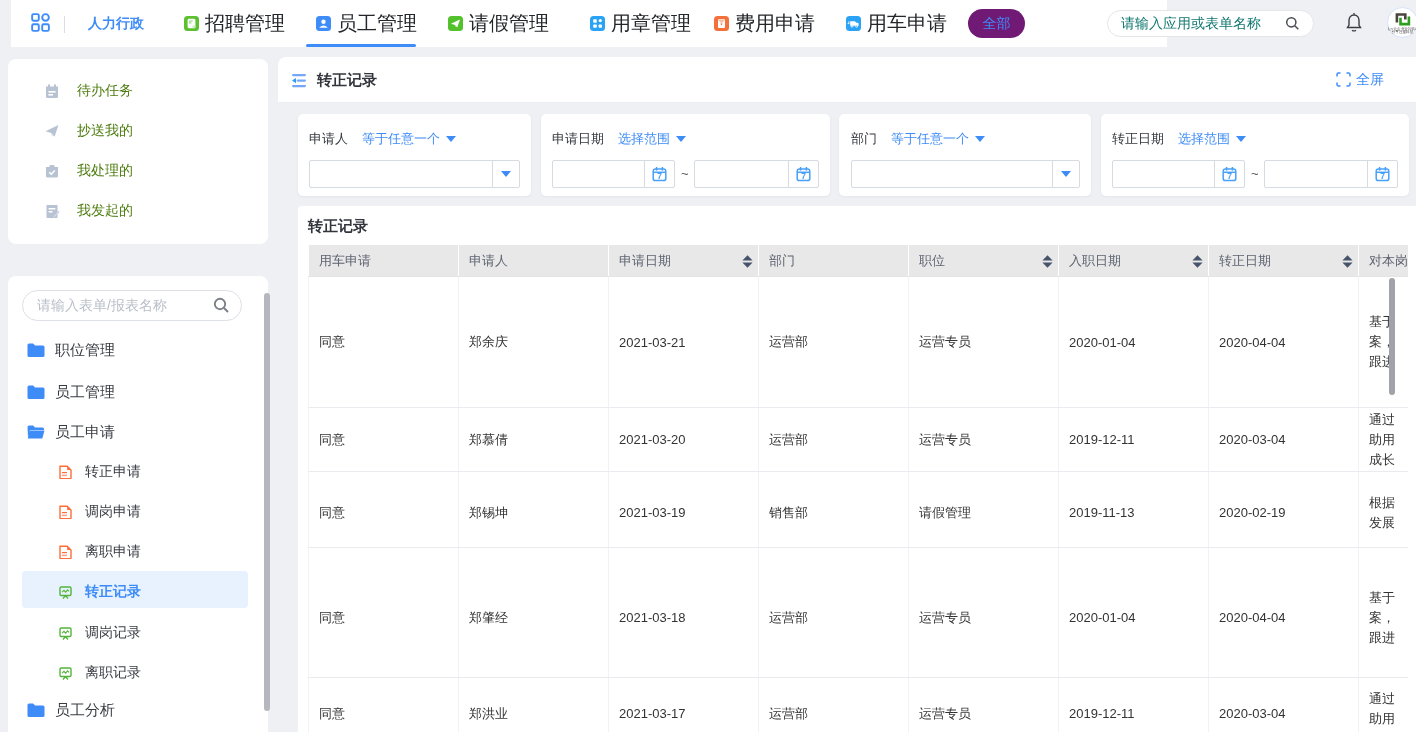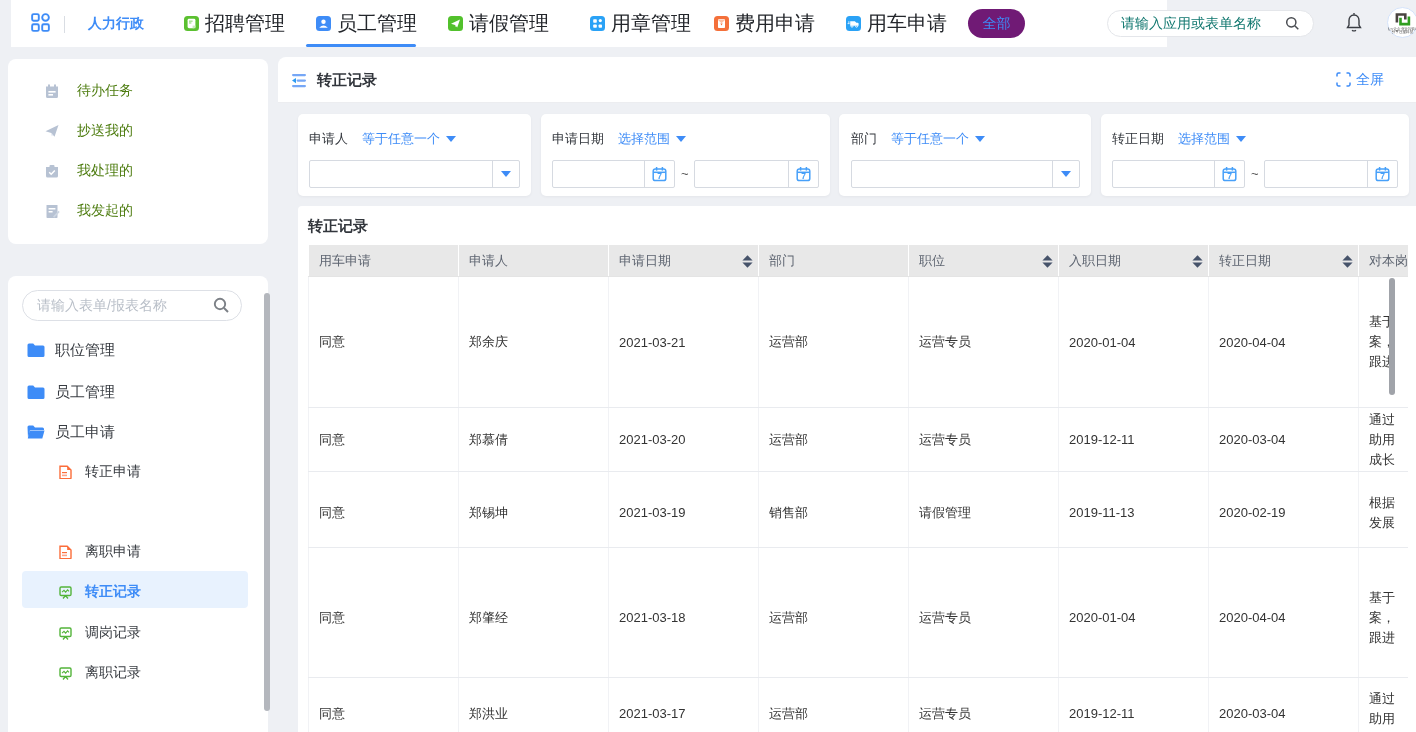--- a/index.html
+++ b/index.html
@@ -231,20 +231,29 @@
     </div>
   <div class="titem lvl2" style="top:176px">
       <svg width="13" height="14" viewBox="0 0 13 14" fill="none">
         <path d="M1 1.2 h7.2 l3.8 3.8 v7.8 a1 1 0 0 1 -1 1 h-10 a0 0 0 0 1 0 0 V1.2 Z" stroke="#fb6d3a" stroke-width="1.4"></path>
         <path d="M8.2 1.2 l3.8 3.8 h-3.8 Z" fill="#fb6d3a"></path>
         <rect x="3" y="7" width="5" height="1.2" fill="#fb6d3a"></rect>
         <rect x="3" y="9.6" width="5" height="1.6" fill="#fda38a"></rect>
       </svg>
       <span class="t">转正申请</span>
     </div>
+  <div class="titem lvl2" style="top:216px">
+      <svg width="13" height="14" viewBox="0 0 13 14" fill="none">
+        <path d="M1 1.2 h7.2 l3.8 3.8 v7.8 a1 1 0 0 1 -1 1 h-10 a0 0 0 0 1 0 0 V1.2 Z" stroke="#fb6d3a" stroke-width="1.4"></path>
+        <path d="M8.2 1.2 l3.8 3.8 h-3.8 Z" fill="#fb6d3a"></path>
+        <rect x="3" y="7" width="5" height="1.2" fill="#fb6d3a"></rect>
+        <rect x="3" y="9.6" width="5" height="1.6" fill="#fda38a"></rect>
+      </svg>
+      <span class="t">调岗申请</span>
+    </div>
   <div class="titem lvl2" style="top:256px">
       <svg width="13" height="14" viewBox="0 0 13 14" fill="none">
         <path d="M1 1.2 h7.2 l3.8 3.8 v7.8 a1 1 0 0 1 -1 1 h-10 a0 0 0 0 1 0 0 V1.2 Z" stroke="#fb6d3a" stroke-width="1.4"></path>
         <path d="M8.2 1.2 l3.8 3.8 h-3.8 Z" fill="#fb6d3a"></path>
         <rect x="3" y="7" width="5" height="1.2" fill="#fb6d3a"></rect>
         <rect x="3" y="9.6" width="5" height="1.6" fill="#fda38a"></rect>
       </svg>
       <span class="t">离职申请</span>
     </div>
   <div class="tsel" style="top:295px"></div>
@@ -264,20 +273,26 @@
       </svg>
       <span class="t">调岗记录</span>
     </div>
   <div class="titem lvl2" style="top:377px">
       <svg width="13" height="13" viewBox="0 0 13 13" fill="none">
         <rect x="1" y="1" width="11" height="8.5" rx="1.2" stroke="#53b43a" stroke-width="1.4"></rect>
         <path d="M3 6.2 l2-1.8 1.6 1.8 2-2.4 1.4 1.6" stroke="#53b43a" stroke-width="1.1"></path>
         <path d="M6.5 9.5 L4 12.5 M6.5 9.5 L9 12.5" stroke="#53b43a" stroke-width="1.3"></path>
       </svg>
       <span class="t">离职记录</span>
+    </div>
+  <div class="titem lvl1" style="top:414px">
+      <svg width="18" height="14" viewBox="0 0 18 14">
+        <path d="M0.5 2 a1.5 1.5 0 0 1 1.5 -1.5 h4.2 l1.8 2 h8 a1.5 1.5 0 0 1 1.5 1.5 v8.5 a1.5 1.5 0 0 1 -1.5 1.5 h-14 a1.5 1.5 0 0 1 -1.5 -1.5 Z" fill="#3e8cf7"></path>
+      </svg>
+      <span class="t">员工分析</span>
     </div>
 </div>
 <div class="sb-thumb"></div>
 
 <div class="mheader">
   <svg class="abs" style="left:14px;top:16px" width="14" height="15" viewBox="0 0 14 15">
     <rect x="0" y="1" width="14" height="2.2" rx="1.1" fill="#76a7f6"></rect>
     <path d="M0 7.6 L4 4.9 V10.3 Z" fill="#2d9cf2"></path>
     <rect x="4.6" y="6.5" width="9.4" height="2.2" rx="1.1" fill="#76a7f6"></rect>
     <rect x="0" y="12" width="14" height="2.2" rx="1.1" fill="#76a7f6"></rect>

